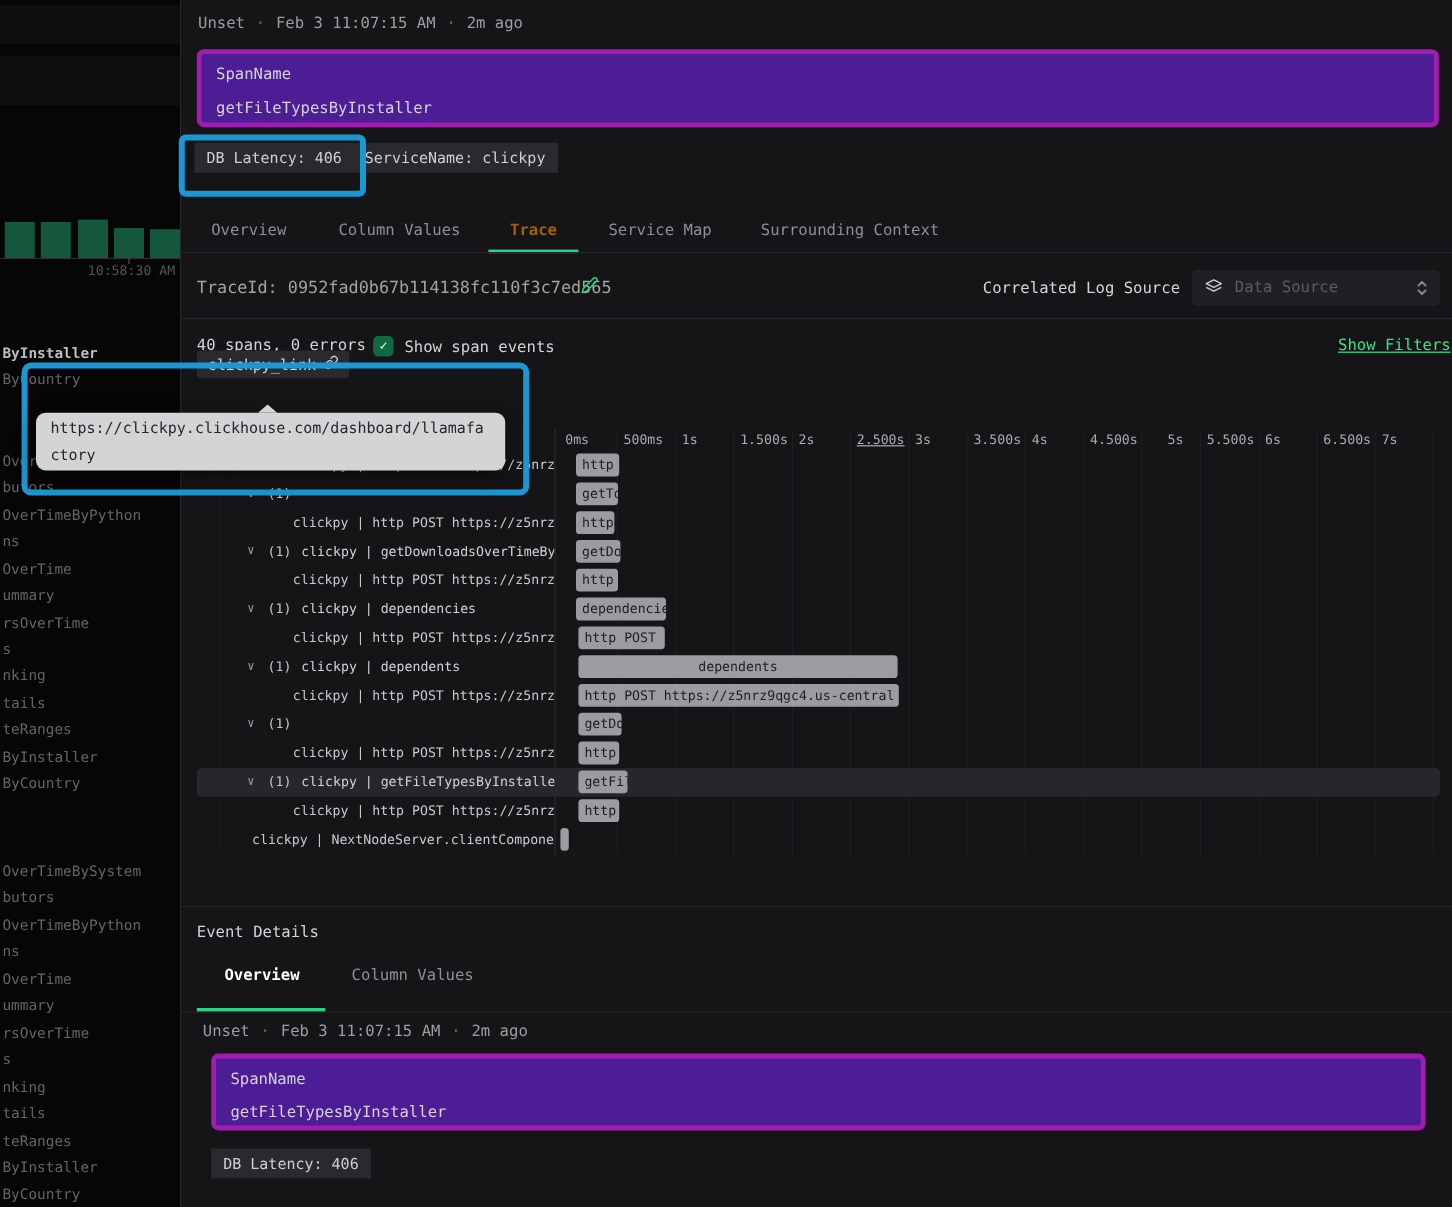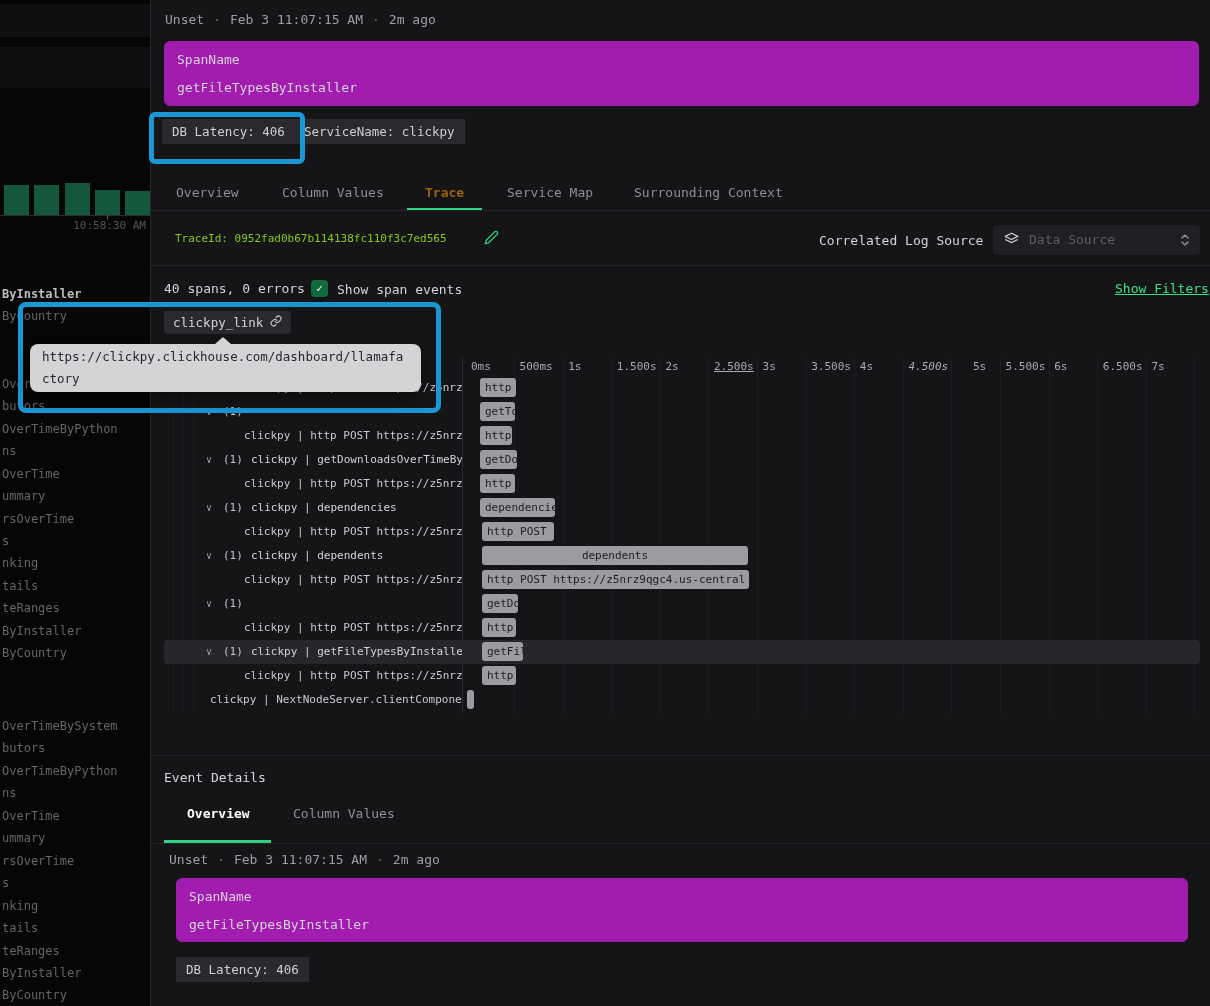--- a/index.html
+++ b/index.html
@@ -11,41 +11,41 @@
   .mini-bar{position:absolute;background:#14573c}
   #chart-baseline{position:absolute;left:0;top:215px;width:150px;height:1px;background:#2c2c31}
   #chart-tick{position:absolute;left:107px;top:215px;width:1px;height:5px;background:#55555a}
   #chart-time{position:absolute;left:0;top:219px;width:146px;text-align:right;font-size:11px;color:#54545a}
   .side-item{position:absolute;left:2px;font-size:12px;line-height:14px;color:#646469;white-space:nowrap}
   .side-item.active{color:#bcbcc1;font-weight:bold}
   
   #main{position:absolute;left:150px;top:0;width:1060px;height:1006px;background:#151518;border-left:1px solid #26262a;box-sizing:border-box}
   .statusline{position:absolute;display:flex;gap:9px;font-size:13px;color:#9d9da3;white-space:nowrap}
   .dot{color:#6f6f75}
-  .card{position:absolute;background:#a21caf;border:1px solid #a21caf;border-radius:6px;box-sizing:border-box}
+  .card{position:absolute;background:#4c1d95;border:4px solid #a21caf;border-radius:6px;box-sizing:border-box}
   .card .k{position:absolute;left:12px;top:10px;font-size:13px;color:#d4d4d8}
   .card .v{position:absolute;left:12px;top:38px;font-size:13px;color:#d4d4d8}
   .badge{position:absolute;padding:5px 10px;background:#2a2a2e;font-size:12.5px;color:#cfcfd3;white-space:nowrap}
   .tab{position:absolute;top:185px;font-size:13px;color:#8e8e95;white-space:nowrap;cursor:pointer}
   .tab.active{color:#a16207;font-weight:bold}
   #tabs-underline{position:absolute;top:208px;height:3px;background:#2fd283}
   .hrule{position:absolute;left:0;width:1060px;height:1px;background:#242429}
-  #traceid{position:absolute;left:24px;top:232px;font-size:11px;color:#84cc16;white-space:nowrap}
+  #traceid{position:absolute;left:13px;top:232px;font-size:14px;color:#a3a3a3;white-space:nowrap}
   #pencil{position:absolute;left:333px;top:230px}
   #corr-label{position:absolute;left:668px;top:233px;font-size:13px;color:#d4d4d8}
   #datasource{position:absolute;left:842px;top:225px;width:207px;height:30px;background:#1f1f24;border-radius:4px}
   #datasource .ph{position:absolute;left:36px;top:7px;font-size:13px;color:#5c5c63}
   #datasource svg.layers{position:absolute;left:11px;top:7px}
   #datasource svg.updown{position:absolute;right:10px;top:8px}
   #span-summary{position:absolute;left:13px;top:281px;font-size:13px;color:#d4d4d8}
   #checkbox{position:absolute;left:160px;top:280px;width:17px;height:17px;background:#0f6b3d;border-radius:4px;
             color:#fff;font-size:11px;line-height:17px;text-align:center;font-weight:bold}
   #show-events{position:absolute;left:186px;top:282px;font-size:13px;color:#d4d4d8}
   #show-filters{position:absolute;left:964px;top:281px;font-size:13px;color:#3ce185;text-decoration:underline;cursor:pointer}
-  #link-chip{position:absolute;left:13px;top:311px;display:inline-flex;gap:7px;
+  #link-chip{position:absolute;left:13px;top:292px;display:inline-flex;gap:7px;
              padding:4px 9px;background:#2a2a2e;border-radius:3px;font-size:12.5px;color:#d4d4d8}
   
   .tick{position:absolute;top:360px;font-size:11px;color:#aaaab1;white-space:nowrap}
   .gridline{position:absolute;top:357px;width:1px;height:356px;background:#1e1e22}
   #col-divider{position:absolute;left:311px;top:357px;width:1px;height:356px;background:#2a2a2e}
   .guide{position:absolute;top:376px;width:1px;height:336px;background:#1b1b1f}
   .trow{position:absolute;left:13px;width:1036px;height:24px;font-size:11px;line-height:24px;white-space:nowrap}
   .trow.selected{background:#26262b;border-radius:4px}
   .trow .chev{position:absolute;left:42px;color:#9a9aa0;font-size:10px}
   .trow .cnt{position:absolute;left:59px;color:#c6c6cb}
@@ -207,21 +207,21 @@
   <div id="ticks-layer">
       <div class="tick" style="left: 320px;">0ms</div>
       <div class="tick" style="left: 368.6px;">500ms</div>
       <div class="tick" style="left: 417.2px;">1s</div>
       <div class="tick" style="left: 465.8px;">1.500s</div>
       <div class="tick" style="left: 514.4px;">2s</div>
       <div class="tick" style="left: 563px; text-decoration: underline;">2.500s</div>
       <div class="tick" style="left: 611.6px;">3s</div>
       <div class="tick" style="left: 660.2px;">3.500s</div>
       <div class="tick" style="left: 708.8px;">4s</div>
-      <div class="tick" style="left: 757.4px; font-style: italic;">4.500s</div>
+      <div class="tick" style="left: 757.4px;">4.500s</div>
       <div class="tick" style="left: 822px;">5s</div>
       <div class="tick" style="left: 854.6px;">5.500s</div>
       <div class="tick" style="left: 903.2px;">6s</div>
       <div class="tick" style="left: 951.8px;">6.500s</div>
       <div class="tick" style="left: 1000.4px;">7s</div>
     </div>
   <div id="rows-layer">
       <div class="trow" style="top: 376px;">
         <div class="nm child">clickpy | http POST https://z5nrz9qgc4.us-central</div>
         <div class="spanbar" style="left: 316px; width: 36px; background: rgb(155, 155, 162);">http POST https://z5nrz9qgc4.us-central</div>

